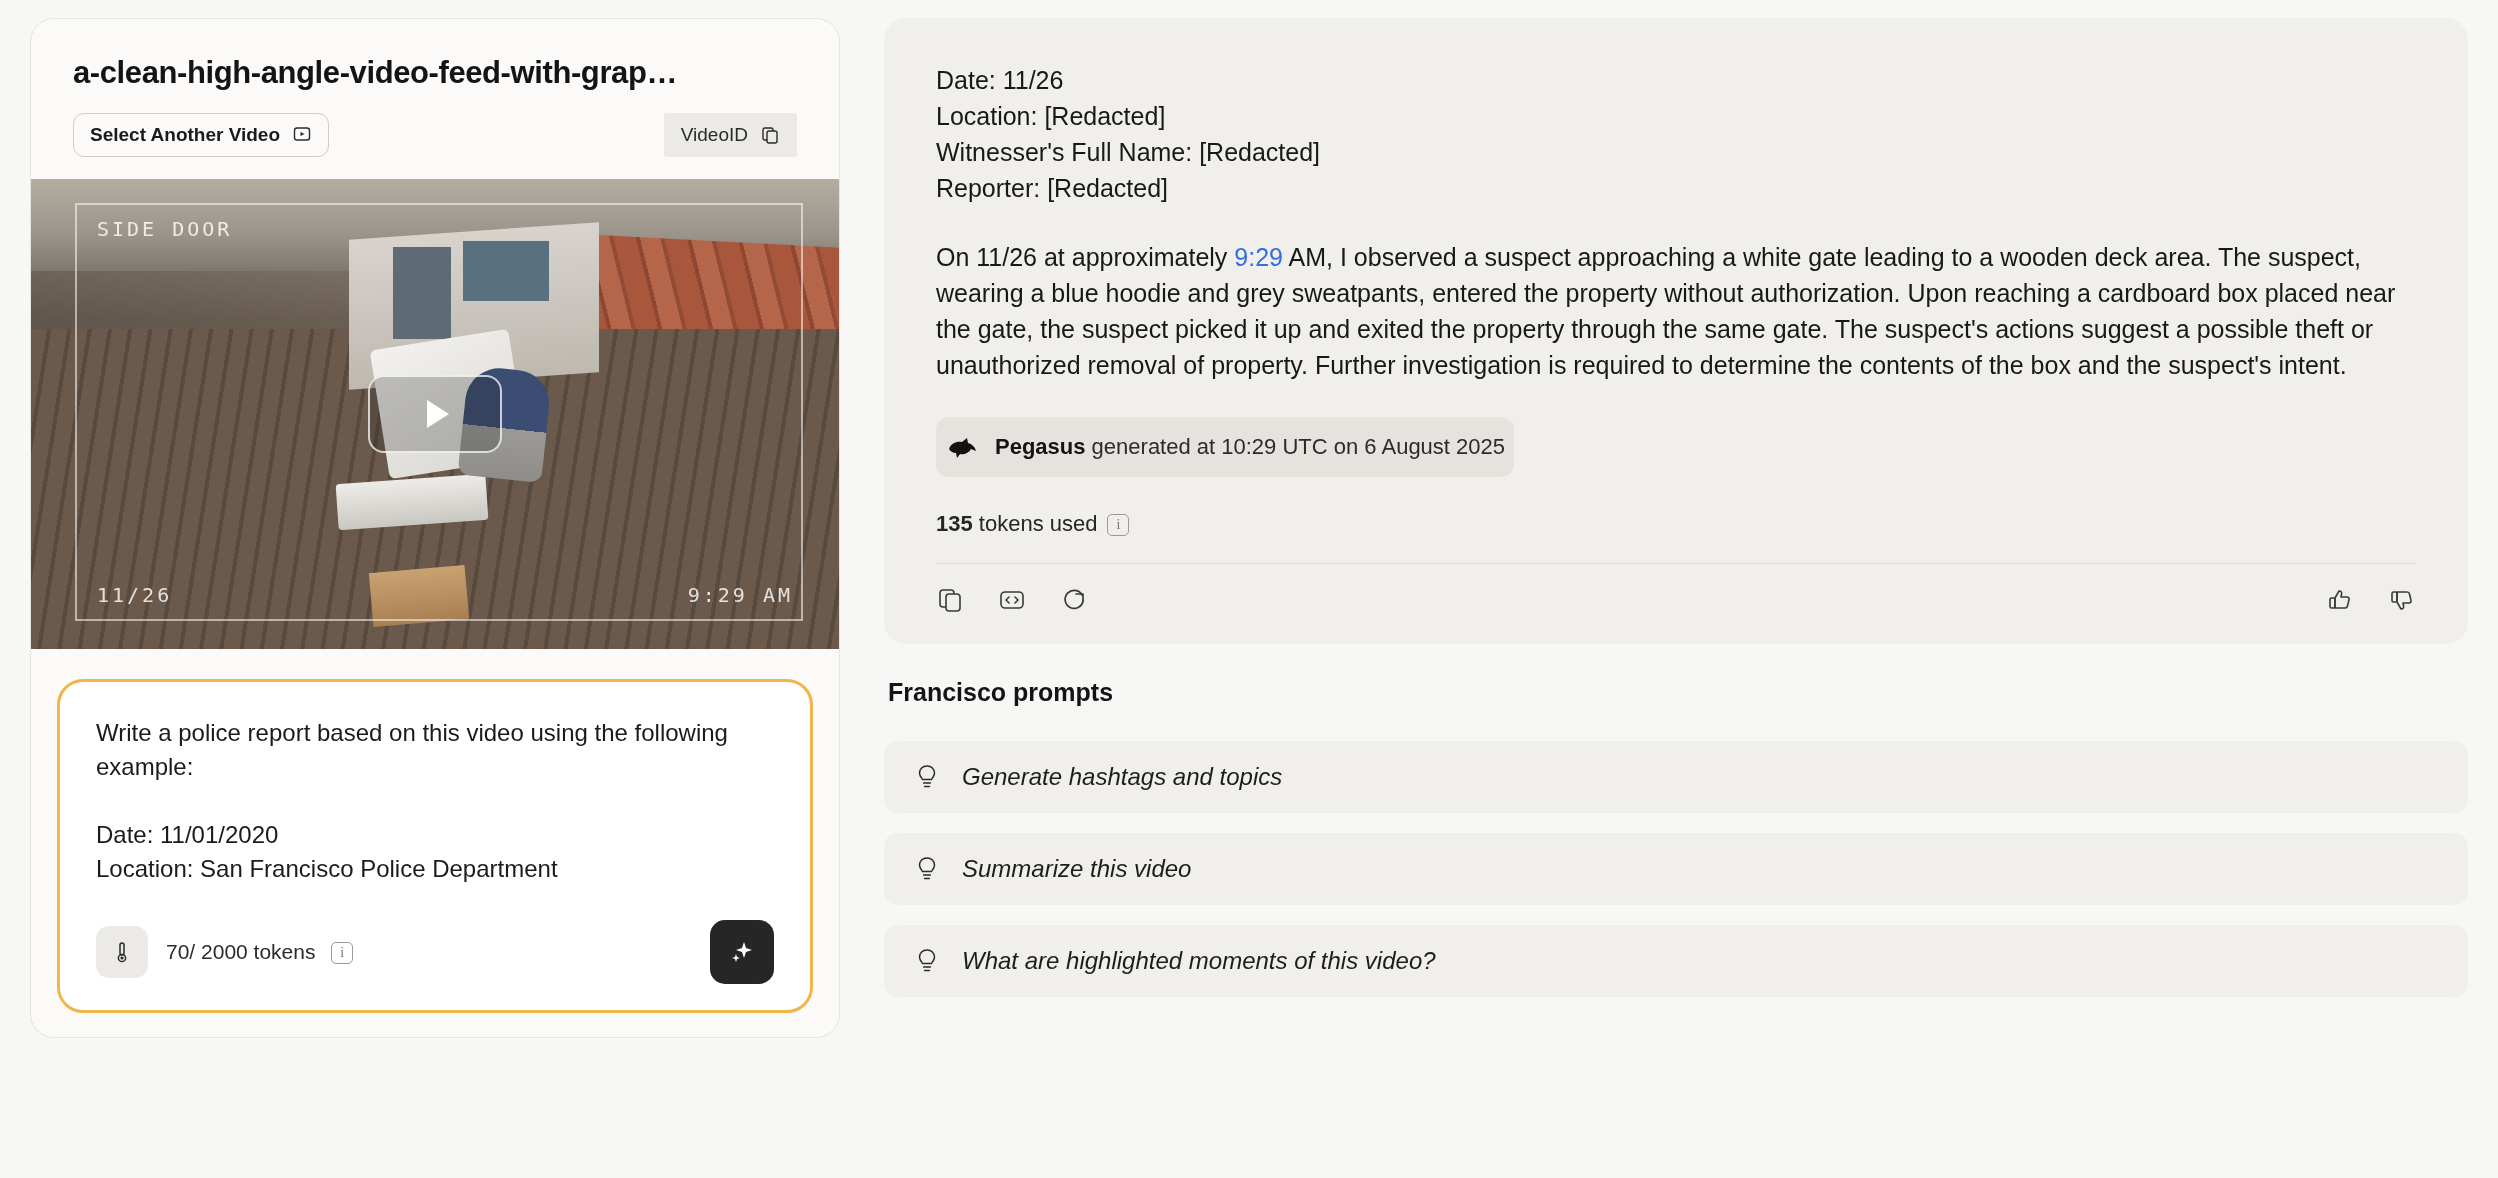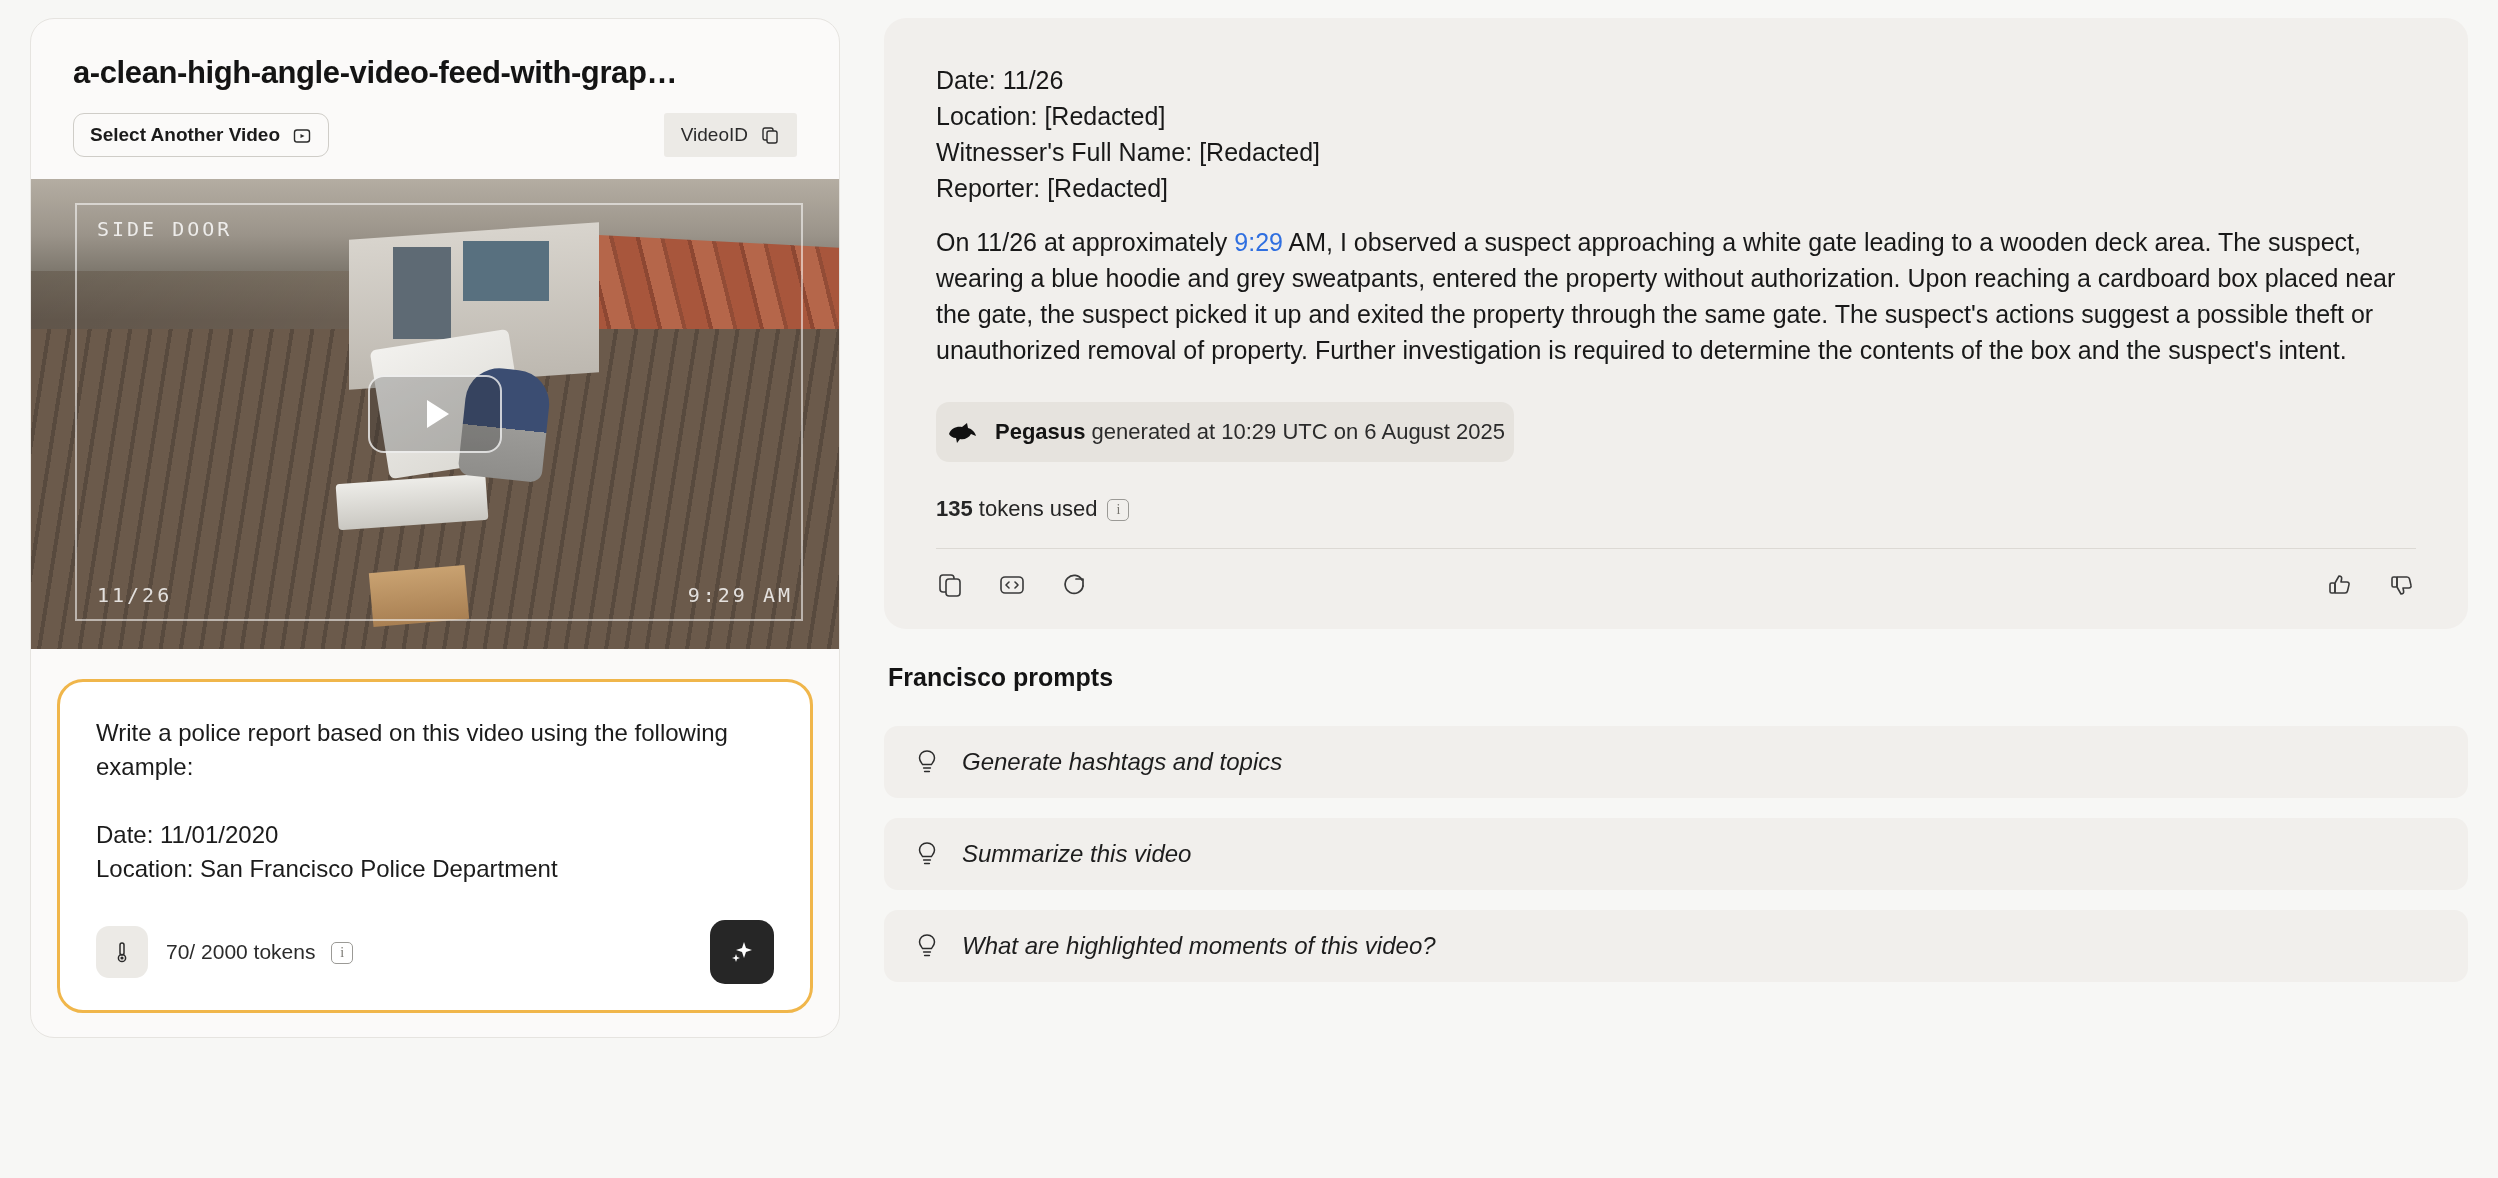--- a/index.html
+++ b/index.html
@@ -44,21 +44,21 @@
     overflow: hidden;
   }
   .title-row2 {
     display: flex;
     align-items: center;
     justify-content: space-between;
     padding: 22px 42px 22px 42px;
   }
   .btn-select {
     display: inline-flex;
-    align-items: flex-end;
+    align-items: flex-start;
     gap: 12px;
     border: 1px solid #cfcdc8;
     background: #fbfaf9;
     border-radius: 11px;
     padding: 10px 16px;
     font-size: 19px;
     font-weight: 600;
     color: #1b1b1b;
     cursor: pointer;
   }
@@ -267,21 +267,21 @@
   }
   .meta-lines {
     font-size: 25px;
     line-height: 1.44;
     color: #181818;
   }
   .body-text {
     font-size: 25px;
     line-height: 1.44;
     color: #181818;
-    margin-top: 18px;
+    margin-top: 33px;
   }
   .hl-time { color: #2f6fe0; }
   .gen-chip {
     display: inline-flex;
     align-items: center;
     gap: 16px;
     background: #e6e3de;
     border-radius: 13px;
     padding: 17px 9px;
     margin-top: 34px;

